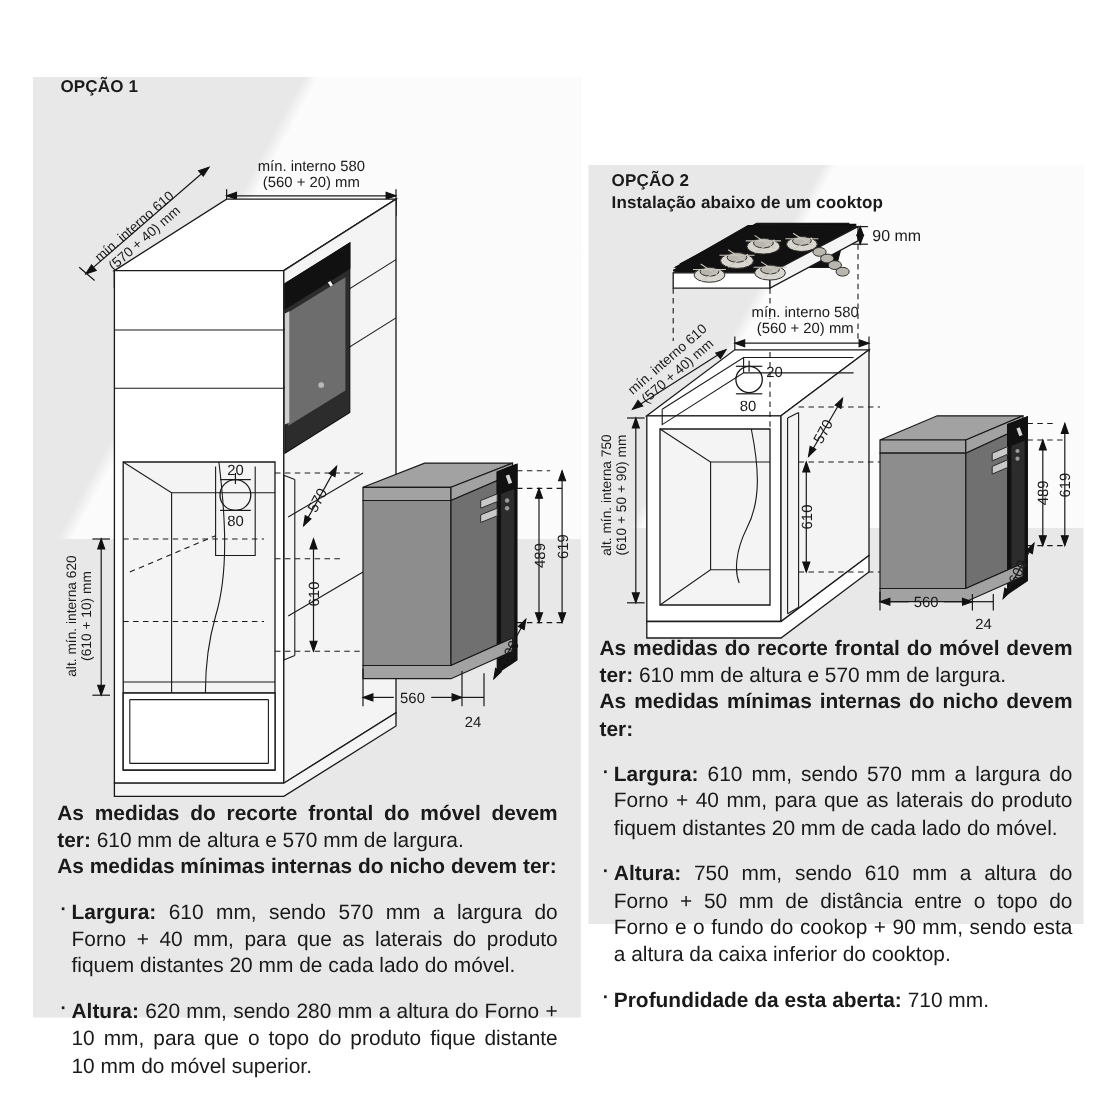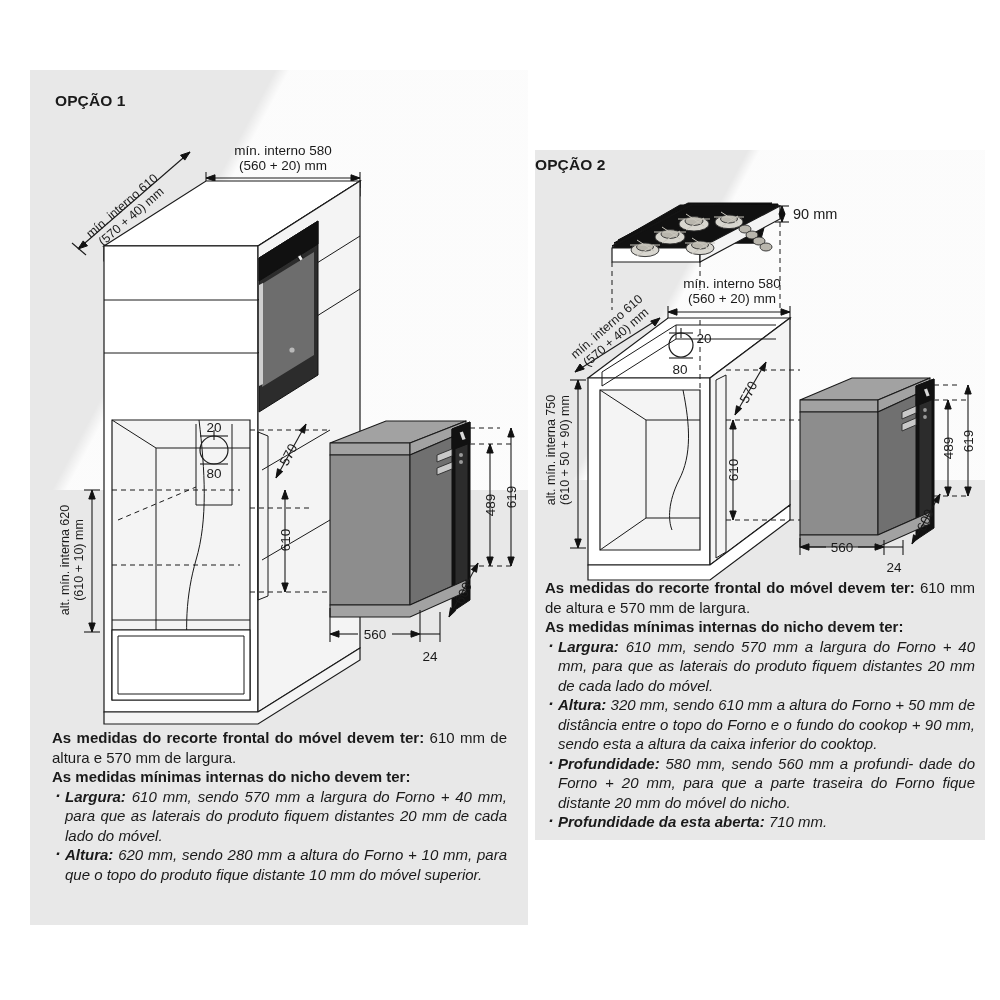--- a/index.html
+++ b/index.html
@@ -13,25 +13,25 @@
   .sheen{position:absolute;pointer-events:none;
          background:linear-gradient(118deg,rgba(255,255,255,0) 0%,rgba(255,255,255,0) 34%,
                     rgba(255,255,255,.85) 36%,rgba(255,255,255,.85) 100%);}
 
   .opt-head{position:absolute;font-weight:bold;line-height:1.28;letter-spacing:.1px;}
   .opt-head .l1{font-size:15.5px;}
   .opt-head .l2{font-size:15.5px;}
 
   .svgwrap{position:absolute;left:0;top:0;}
 
-  .body-text{position:absolute;font-size:15px;line-height:1.30;text-align:justify;}
+  .body-text{position:absolute;font-size:19px;line-height:1.30;text-align:justify;}
   .body-text b{font-weight:bold;}
   .body-text .para{margin:0 0 0 0;}
   .body-text ul{list-style:none;margin:0;padding:0;}
-  .body-text li{position:relative;padding-left:13px;margin-top:0px;font-style:italic;}
+  .body-text li{position:relative;padding-left:13px;margin-top:16px;}
   .body-text li:before{content:"\00B7";position:absolute;left:3px;top:-2px;font-weight:bold;font-size:17px;}
 
   svg{display:block;}
   .ln{stroke:#1a1a1a;fill:none;}
   .thin{stroke-width:1;}
   .dash{stroke:#1a1a1a;stroke-width:1;fill:none;stroke-dasharray:5 4;}
   .dimline{stroke:#1a1a1a;stroke-width:1.1;fill:none;}
   .wf{fill:#ffffff;stroke:#1a1a1a;stroke-width:1.2;}
   .wf2{fill:#f4f4f4;stroke:#1a1a1a;stroke-width:1.2;}
   .nofill{fill:none;stroke:#1a1a1a;stroke-width:1.2;}
@@ -46,21 +46,21 @@
   .dimtxt-s{font-family:"Liberation Sans",sans-serif;font-size:12.5px;fill:#1a1a1a;}
   .dimtxt-b{font-family:"Liberation Sans",sans-serif;font-size:14.5px;fill:#1a1a1a;}
 </style>
 </head>
 <body>
 
 <div class="panel" id="panel-opt1">
   <div class="sheen" style="left:0;top:0;width:498px;height:420px;"></div>
 </div>
 
-<div class="opt-head" id="head1" style="left:55px;top:91px;">
+<div class="opt-head" id="head1" style="left:55px;top:70px;">
   <div class="l1">OPÇÃO 1</div>
 </div>
 
 <svg class="svgwrap" id="svg1" width="1000" height="1000" viewBox="0 0 1000 1000">
 
   <g>
     <text class="dimtxt" x="283" y="155" text-anchor="middle">mín. interno 580</text>
     <text class="dimtxt" x="283" y="170" text-anchor="middle">(560 + 20) mm</text>
     <line class="dimline" x1="206" y1="178" x2="360" y2="178"></line>
     <path class="dark" d="M206,178 l9,-3.2 v6.4 z"></path>
@@ -254,22 +254,23 @@
     <li>
       <b>Altura:</b><span> 620 mm, sendo 280 mm a altura do Forno + 10 mm, para que o topo do produto fique distante 10 mm do móvel superior.</span>
     </li>
   </ul>
 </div>
 
 <div class="panel" id="panel-opt2">
   <div class="sheen" style="left:0;top:0;width:450px;height:330px;"></div>
 </div>
 
-<div class="opt-head" id="head2" style="left:535px;top:155px;">
+<div class="opt-head" id="head2" style="left:556px;top:155px;">
   <div class="l1">OPÇÃO 2</div>
+  <div class="l2">Instalação abaixo de um cooktop</div>
 </div>
 
 <svg class="svgwrap" id="svg2" width="1000" height="1000" viewBox="0 0 1000 1000">
 
   <g>
     <polygon class="dark" points="614,243 680,205 770,205 760,243"></polygon>
     <polygon points="614,243 760,243 760,205 770,205" style="fill:#111;stroke:#111;stroke-width:1"></polygon>
     <polygon class="dark" points="618,240 688,203 772,203 704,240"></polygon>
     <polygon style="fill:#0d0d0d;stroke:#0d0d0d" points="612,246 706,246 778,206 778,204 692,204"></polygon>
     <polygon style="fill:#141414;stroke:#141414" points="612,246 706,246 778,206 692,204"></polygon>
@@ -466,22 +467,19 @@
     <b>As medidas do recorte frontal do móvel devem ter:</b><span> 610 mm de altura e 570 mm de largura.</span>
   </div>
   <div class="para">
     <b>As medidas mínimas internas do nicho devem ter:</b>
   </div>
   <ul>
     <li>
       <b>Largura:</b><span> 610 mm, sendo 570 mm a largura do Forno + 40 mm, para que as laterais do produto fiquem distantes 20 mm de cada lado do móvel.</span>
     </li>
     <li>
-      <b>Altura:</b><span> 320 mm, sendo 610 mm a altura do Forno + 50 mm de distância entre o topo do Forno e o fundo do cookop + 90 mm, sendo esta a altura da caixa inferior do cooktop.</span>
-    </li>
-    <li>
-      <b>Profundidade:</b><span> 580 mm, sendo 560 mm a profundi- dade do Forno + 20 mm, para que a parte traseira do Forno fique distante 20 mm do móvel do nicho.</span>
+      <b>Altura:</b><span> 750 mm, sendo 610 mm a altura do Forno + 50 mm de distância entre o topo do Forno e o fundo do cookop + 90 mm, sendo esta a altura da caixa inferior do cooktop.</span>
     </li>
     <li>
       <b>Profundidade da esta aberta:</b><span> 710 mm.</span>
     </li>
   </ul>
 </div>
 
 </body></html>

